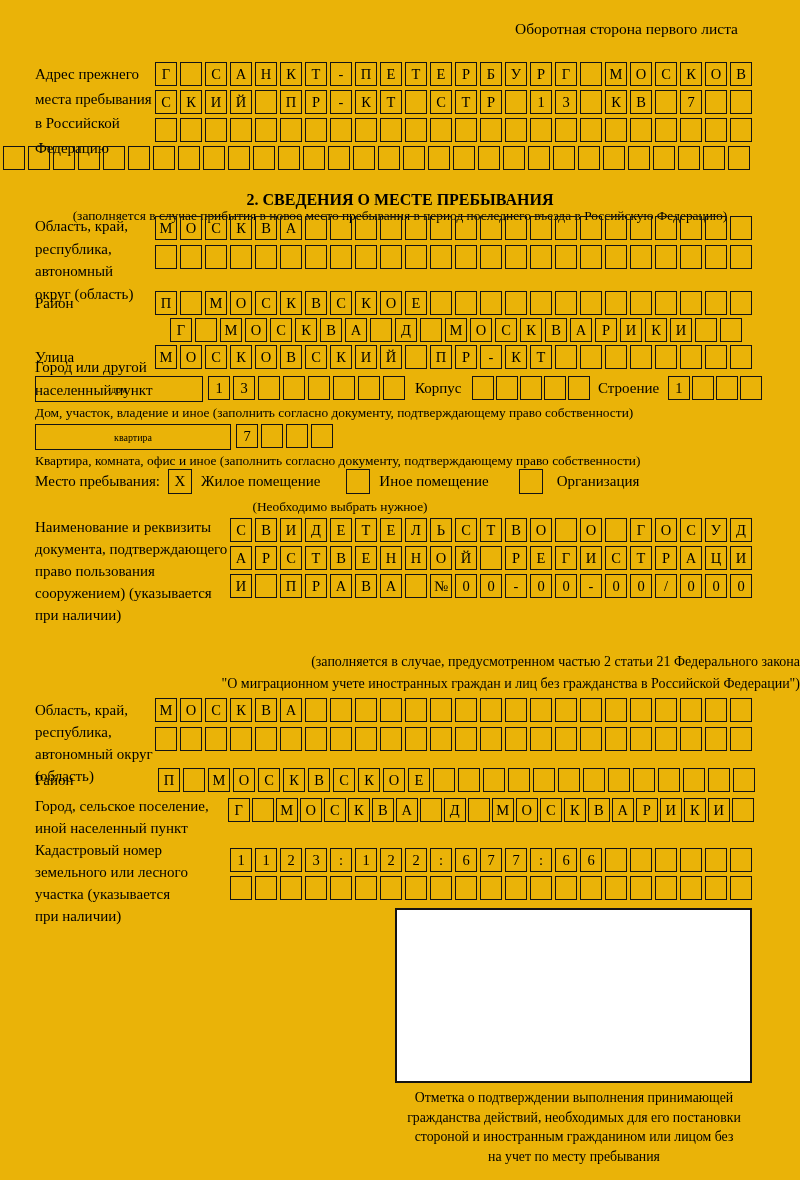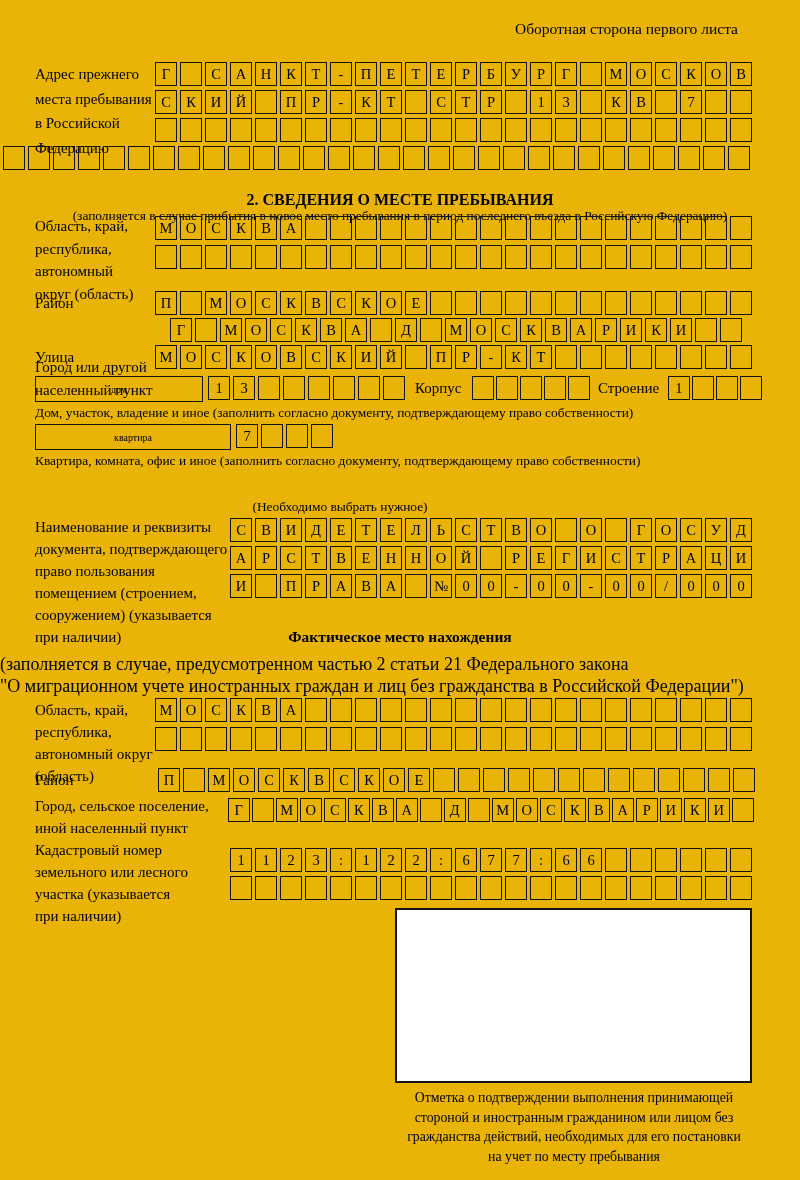--- a/index.html
+++ b/index.html
@@ -10,21 +10,21 @@
   .lblk div { white-space:nowrap; }
   .cells{ position:absolute; display:flex; gap:3px; }
   .cell { flex:0 0 auto; width:22px; height:24px; border:1.7px solid #141414;
           box-sizing:border-box; display:flex; align-items:center; justify-content:center;
           font-size:14.5px; line-height:1; }
   .p24  { gap:2.5px; }
   .p24 .cell { width:21.5px; }
   .cap  { position:absolute; font-size:13.4px; white-space:nowrap; }
   .capc { position:absolute; font-size:13.4px; text-align:center; }
   .title{ position:absolute; left:0; width:100%; text-align:center; font-weight:bold; font-size:16px; }
-  .sub  { position:absolute; left:0; width:100%; text-align:left; font-size:18px; }
+  .sub  { position:absolute; left:0; width:100%; text-align:right; font-size:14px; }
   .wbox { position:absolute; border:1.7px solid #141414; box-sizing:border-box; height:26px;
           display:flex; align-items:center; justify-content:center; font-size:10px; }
   .cbox { flex:0 0 auto; width:24px; height:25px; border:1.7px solid #141414; box-sizing:border-box;
           display:flex; align-items:center; justify-content:center; font-size:15px; }
   .stamp{ position:absolute; border:2px solid #141414; box-sizing:border-box; background:#fff; }
   .note { position:absolute; font-size:13.8px; line-height:19.5px; text-align:center; }
   .hdr  { position:absolute; font-size:15.5px; white-space:nowrap; }
   .stay { position:absolute; display:flex; align-items:center; font-size:15px; }
 </style>
 </head>
@@ -329,27 +329,35 @@
 
   <div class="wbox" style="left:35px; top:424px; width:196px;">квартира</div>
   <div class="cells" style="left:236px; top:424px;">
       <span class="cell">7</span>
       <span class="cell"></span>
       <span class="cell"></span>
       <span class="cell"></span>
     </div>
   <div class="cap" style="left:35px; top:453px;">Квартира, комната, офис и иное (заполнить согласно документу, подтверждающему право собственности)</div>
 
+  <div class="stay" style="left:35px; top:469px;">
+    <span>Место пребывания:</span>
+    <span class="cbox" style="margin-left:8px;">X</span>
+    <span style="margin-left:9px;">Жилое помещение</span>
+    <span class="cbox" style="margin-left:26px;"></span>
+    <span style="margin-left:9px;">Иное помещение</span>
+    <span class="cbox" style="margin-left:30px;"></span>
+    <span style="margin-left:14px;">Организация</span>
+  </div>
   <div class="capc" style="left:160px; width:360px; top:499px;">(Необходимо выбрать нужное)</div>
 
   <div class="lblk" style="left:35px; top:516px; line-height:22px;">
     <div>Наименование и реквизиты</div>
     <div>документа, подтверждающего</div>
     <div>право пользования</div>
-    <div>помещением (строением,</div>
     <div>сооружением) (указывается</div>
     <div>при наличии)</div>
   </div>
   <div class="cells" style="left:230px; top:518px;">
       <span class="cell">С</span>
       <span class="cell">В</span>
       <span class="cell">И</span>
       <span class="cell">Д</span>
       <span class="cell">Е</span>
       <span class="cell">Т</span>
@@ -409,21 +417,20 @@
       <span class="cell">0</span>
       <span class="cell">-</span>
       <span class="cell">0</span>
       <span class="cell">0</span>
       <span class="cell">/</span>
       <span class="cell">0</span>
       <span class="cell">0</span>
       <span class="cell">0</span>
     </div>
 
-  <div class="title" style="top:628px; font-size:15.5px;">Фактическое место нахождения</div>
   <div class="sub" style="top:654px;">(заполняется в случае, предусмотренном частью 2 статьи 21 Федерального закона</div>
   <div class="sub" style="top:676px;">"О миграционном учете иностранных граждан и лиц без гражданства в Российской Федерации")</div>
 
   <div class="lblk" style="left:35px; top:699px; line-height:22px;">
     <div>Область, край,</div>
     <div>республика,</div>
     <div>автономный округ</div>
     <div>(область)</div>
   </div>
   <div class="cells" style="left:155px; top:698px;">
@@ -585,18 +592,18 @@
       <span class="cell"></span>
       <span class="cell"></span>
       <span class="cell"></span>
       <span class="cell"></span>
       <span class="cell"></span>
     </div>
 
   <div class="stamp" style="left:395px; top:908px; width:357px; height:175px;"></div>
   <div class="note" style="left:356px; top:1088px; width:436px;">
     <div>Отметка о подтверждении выполнения принимающей</div>
+    <div>гражданства действий, необходимых для его постановки</div>
     <div>стороной и иностранным гражданином или лицом без</div>
-    <div>гражданства действий, необходимых для его постановки</div>
     <div>на учет по месту пребывания</div>
   </div>
 
 </div>
 
 </body></html>

